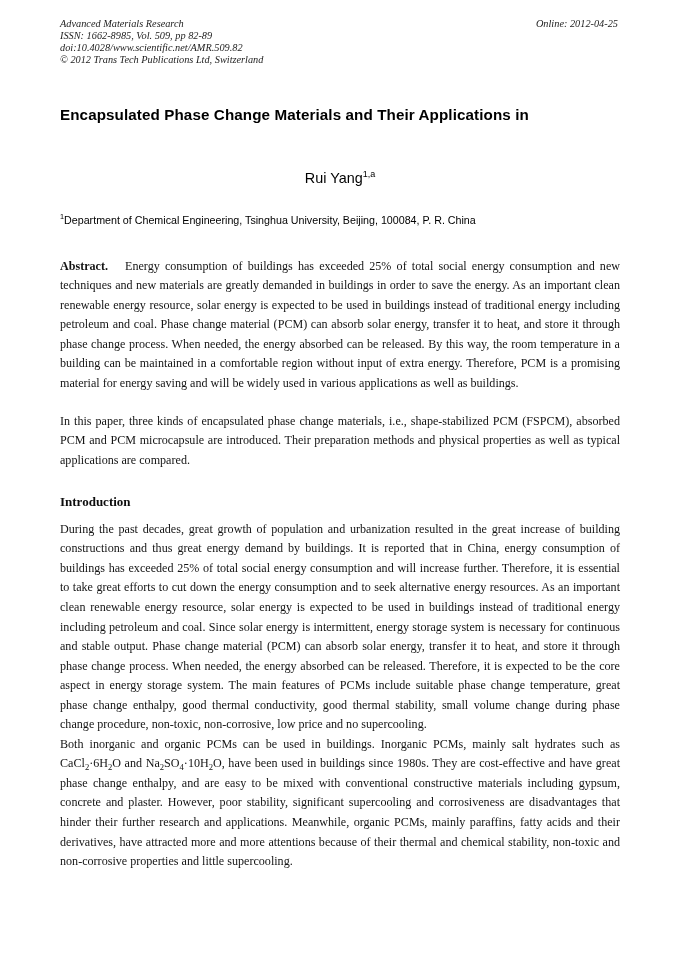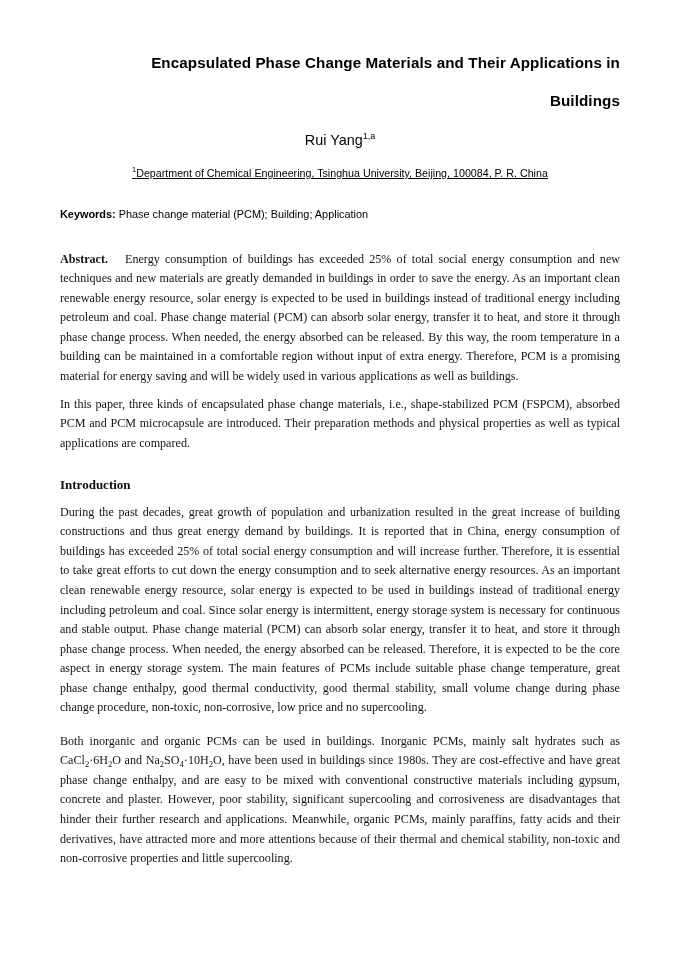--- a/index.html
+++ b/index.html
@@ -45,44 +45,42 @@
     font-size: 10.3px;
     white-space: nowrap;
   }
 
   
   .title {
     font-family: "Liberation Sans", "DejaVu Sans", sans-serif;
     font-weight: bold;
     font-size: 15.2px;
     line-height: 38px;
-    text-align: right;
+    text-align: left;
     color: #000000;
     margin-top: 26px;
     letter-spacing: 0.1px;
   }
   .title .line2 { display: block; }
 
   .author {
     font-family: "Liberation Sans", "DejaVu Sans", sans-serif;
     font-size: 14.4px;
     text-align: center;
     color: #000000;
-    margin-top: 12px;
+    margin-top: 36px;
   }
   .author sup { font-size: 9px; vertical-align: super; line-height: 0; }
 
   .affiliation {
     font-family: "Liberation Sans", "DejaVu Sans", sans-serif;
     font-size: 10.7px;
     line-height: 16.5px;
-    text-align: center;
     color: #000000;
-    margin-top: 17px;
-    text-decoration: underline;
+    margin-top: 26px;
   }
   .affiliation sup { font-size: 7.3px; vertical-align: super; line-height: 0; }
   .affiliation .aff-line { display: block; }
 
   
   .keywords {
     font-family: "Liberation Sans", "DejaVu Sans", sans-serif;
     font-size: 10.9px;
     line-height: 15px;
     color: #000000;
@@ -104,64 +102,68 @@
     margin-right: 17px;
   }
   .para {
     font-family: "Liberation Serif", "DejaVu Serif", serif;
     font-size: 12.1px;
     line-height: 19.55px;
     text-align: justify;
     color: #141414;
     margin: 0;
   }
-  .para + .para { margin-top: 14px; }
+  .para + .para { }
 
   .section-gap { height: 22px; }
 
   .section-heading {
     font-family: "Liberation Serif", "DejaVu Serif", serif;
     font-weight: bold;
     font-size: 13px;
     line-height: 19.5px;
     color: #0d0d0d;
     margin: 0;
   }
   .tight { margin-top: 8px; }
   sub { font-size: 8.6px; vertical-align: sub; line-height: 0; }
 </style>
 </head>
 <body>
 
 <div class="page">
 
+  <div class="journal-header">
+    <div class="left-block">
+      <div class="hline">Advanced Materials Research</div>
+      <div class="hline">ISSN: 1662-8985, Vol. 509, pp 82-89</div>
+      <div class="hline">doi:10.4028/www.scientific.net/AMR.509.82</div>
+      <div class="hline">© 2012 Trans Tech Publications Ltd, Switzerland</div>
+    </div>
+    <div class="online">Online: 2012-04-25</div>
+  </div>
 
   <div class="title">
     <span>Encapsulated Phase Change Materials and Their Applications in</span>
-    <span class="line2">Buildings</span>
   </div>
 
   <div class="author">
     <span>Rui Yang</span><sup>1,a</sup>
   </div>
 
   <div class="affiliation">
     <span class="aff-line"><sup>1</sup><span>Department of Chemical Engineering, Tsinghua University, Beijing, 100084, P. R. China</span></span>
   </div>
 
-  <div class="keywords">
-    <span class="kw-label">Keywords:</span>
-    <span>Phase change material (PCM); Building; Application</span>
-  </div>
 
   <div class="abstract">
     <span class="abs-label">Abstract.</span><span>Energy consumption of buildings has exceeded 25% of total social energy consumption and new techniques and new materials are greatly demanded in buildings in order to save the energy. As an important clean renewable energy resource, solar energy is expected to be used in buildings instead of traditional energy including petroleum and coal. Phase change material (PCM) can absorb solar energy, transfer it to heat, and store it through phase change process. When needed, the energy absorbed can be released. By this way, the room temperature in a building can be maintained in a comfortable region without input of extra energy. Therefore, PCM is a promising material for energy saving and will be widely used in various applications as well as buildings.</span>
   </div>
 
-  <p class="para" style="margin-top:8px;">In this paper, three kinds of encapsulated phase change materials, i.e., shape-stabilized PCM (FSPCM), absorbed PCM and PCM microcapsule are introduced. Their preparation methods and physical properties as well as typical applications are compared.</p>
+  <p class="para" style="margin-top:18px;">In this paper, three kinds of encapsulated phase change materials, i.e., shape-stabilized PCM (FSPCM), absorbed PCM and PCM microcapsule are introduced. Their preparation methods and physical properties as well as typical applications are compared.</p>
 
   <div class="section-gap"></div>
 
   <div class="section-heading">Introduction</div>
 
   <p class="para tight">During the past decades, great growth of population and urbanization resulted in the great increase of building constructions and thus great energy demand by buildings. It is reported that in China, energy consumption of buildings has exceeded 25% of total social energy consumption and will increase further. Therefore, it is essential to take great efforts to cut down the energy consumption and to seek alternative energy resources. As an important clean renewable energy resource, solar energy is expected to be used in buildings instead of traditional energy including petroleum and coal. Since solar energy is intermittent, energy storage system is necessary for continuous and stable output. Phase change material (PCM) can absorb solar energy, transfer it to heat, and store it through phase change process. When needed, the energy absorbed can be released. Therefore, it is expected to be the core aspect in energy storage system. The main features of PCMs include suitable phase change temperature, great phase change enthalpy, good thermal conductivity, good thermal stability, small volume change during phase change procedure, non-toxic, non-corrosive, low price and no supercooling.</p>
 
   <p class="para"><span>Both inorganic and organic PCMs can be used in buildings. Inorganic PCMs, mainly salt hydrates such as </span><span><span>CaCl</span><sub>2</sub><span>·6H</span><sub>2</sub><span>O</span></span><span> and </span><span><span>Na</span><sub>2</sub><span>SO</span><sub>4</sub><span>·10H</span><sub>2</sub><span>O</span></span><span>, have been used in buildings since 1980s. They are cost-effective and have great phase change enthalpy, and are easy to be mixed with conventional constructive materials including gypsum, concrete and plaster. However, poor stability, significant supercooling and corrosiveness are disadvantages that hinder their further research and applications. Meanwhile, organic PCMs, mainly paraffins, fatty acids and their derivatives, have attracted more and more attentions because of their thermal and chemical stability, non-toxic and non-corrosive properties and little supercooling.</span></p>
 
 </div>

